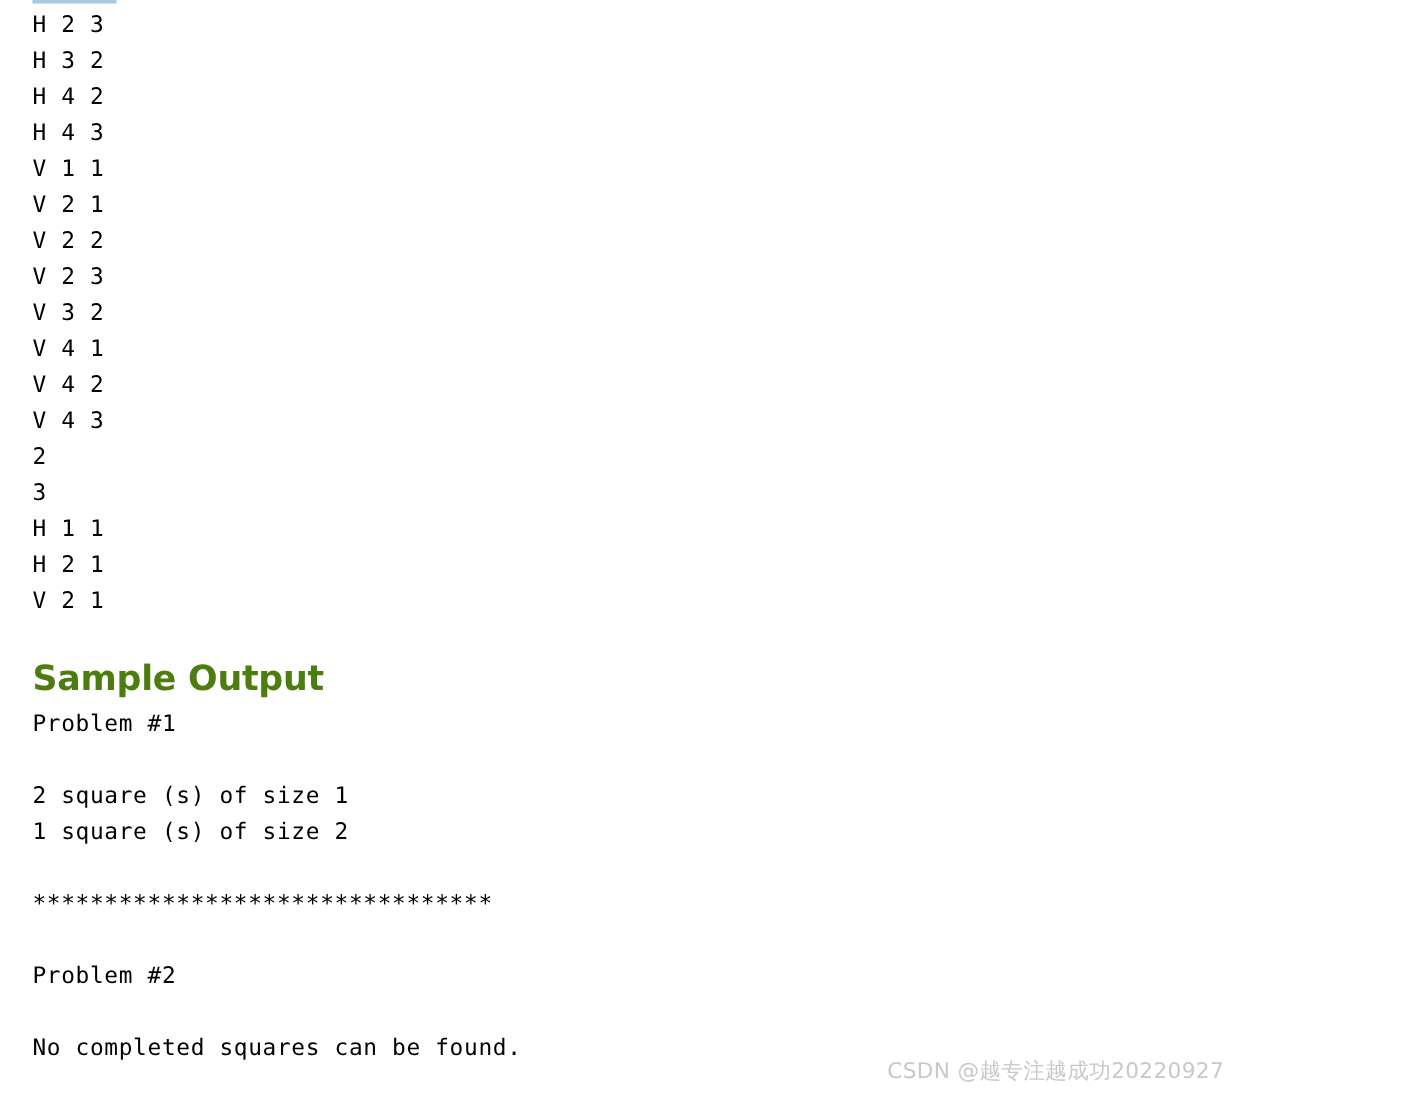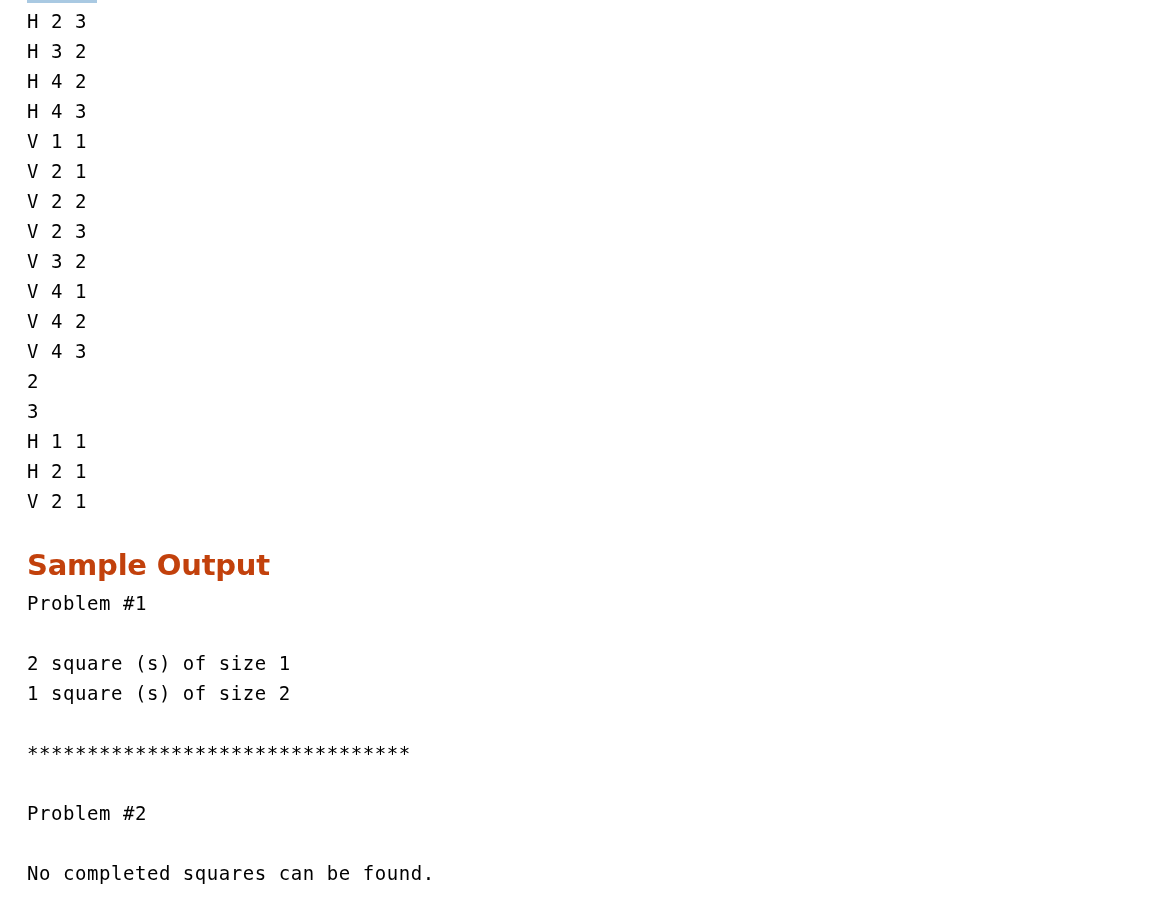--- a/index.html
+++ b/index.html
@@ -71,21 +71,21 @@
   h2.section-heading {
     position: absolute;
     left: 0;
     top: 548px;
     margin: 0;
     padding: 0;
     font-family: "DejaVu Sans", "Liberation Sans", sans-serif;
     font-weight: bold;
     font-size: 29px;
     line-height: 34px;
-    color: #c2410c;
+    color: #4d7c0f;
     letter-spacing: -0.2px;
   }
 
   .sample-output-block {
     position: absolute;
     left: 0;
     top: 588px;
   }
 
   .watermark {
@@ -135,14 +135,15 @@
 1 square (s) of size 2
 
 ********************************
 
 Problem #2
 
 No completed squares can be found.</pre>
 
   </div>
 
+  <div class="watermark">CSDN @越专注越成功20220927</div>
 
 </div>
 
 </body></html>

